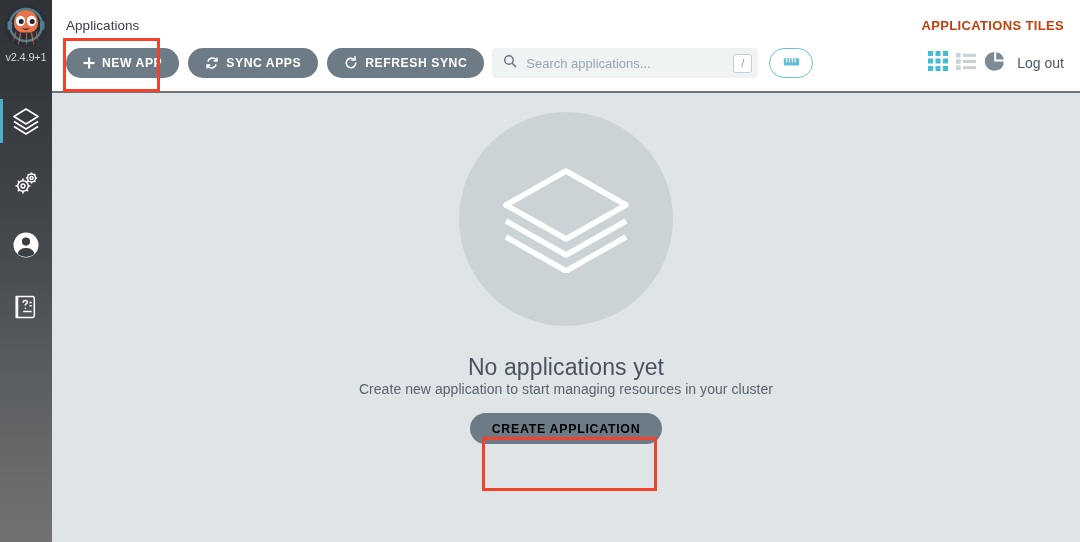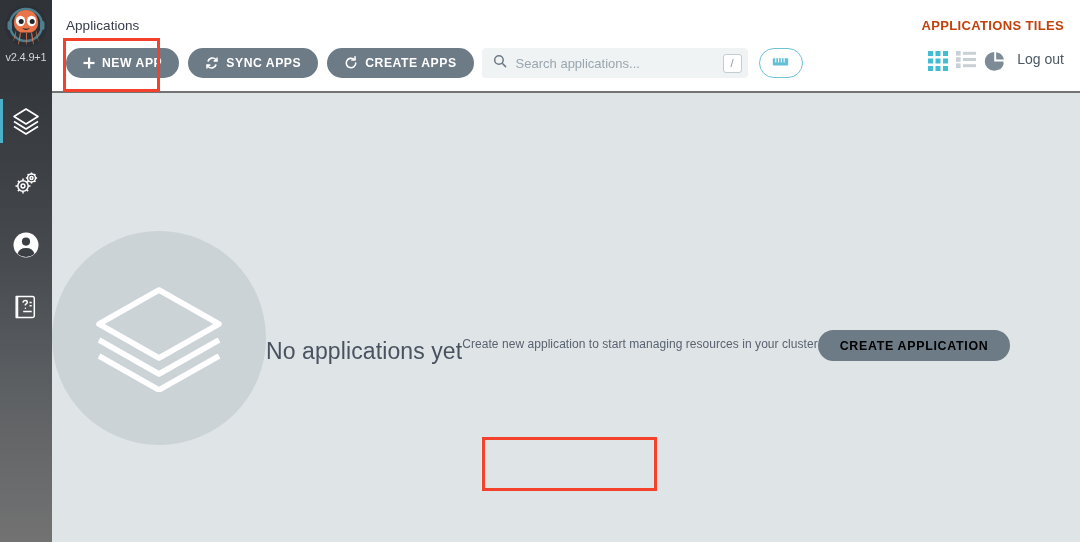--- a/index.html
+++ b/index.html
@@ -169,59 +169,58 @@
     background: #ffffff;
     display: flex;
     align-items: center;
     justify-content: center;
     cursor: pointer;
     padding: 0;
   }
   .toolbar-right {
     margin-left: auto;
     display: flex;
-    align-items: flex-start;
+    align-items: center;
     gap: 8px;
   }
   .view-icon { cursor: pointer; display: block; }
   .logout-link {
     color: #4a5763;
     font-size: 14px;
     cursor: pointer;
     margin-left: 4px;
   }
 
   
   .content {
     flex: 1;
     position: relative;
     background: #dfe4e6;
     display: flex;
-    flex-direction: row;
-    align-items: center;
-    padding-top: 40px;
+    flex-direction: column;
+    align-items: center;
+    padding-top: 19px;
   }
   .empty-circle {
     width: 214px; height: 214px;
     border-radius: 50%;
     background: #ccd3d7;
     display: flex;
     align-items: center;
     justify-content: center;
   }
   .empty-title {
     margin-top: 28px;
     font-size: 23px;
     color: #4a5260;
     font-weight: normal;
     letter-spacing: 0.1px;
   }
   .empty-sub {
-    margin-top: 12px;
-    font-size: 12px;
+    font-size: 14px;
     color: #5a6270;
     letter-spacing: 0.05px;
   }
   .create-btn {
     margin-top: 16px;
     height: 31px;
     border: none;
     border-radius: 16px;
     background: #6d7b86;
     color: #000000;
@@ -354,21 +353,21 @@
           <span>SYNC APPS</span>
         </button>
 
         <button class="pill-btn">
           <span>
             <svg width="14" height="14" viewBox="0 0 16 16" fill="none" stroke="#ffffff" stroke-width="1.8" stroke-linecap="round">
               <path d="M13.4 8 A5.4 5.4 0 1 1 11.3 3.7"></path>
               <path d="M12.6 0.9 L12.6 4.6 L8.9 4.6" stroke-linejoin="round"></path>
             </svg>
           </span>
-          <span>CREATE APPS</span>
+          <span>REFRESH SYNC</span>
         </button>
 
       </div>
 
       <div class="search-wrap">
         <span>
           <svg width="14" height="14" viewBox="0 0 16 16" fill="none" stroke="#6b7884" stroke-width="1.7" stroke-linecap="round">
             <circle cx="6.8" cy="6.8" r="4.9"></circle>
             <path d="M10.5 10.5 L14.4 14.4"></path>
           </svg>

